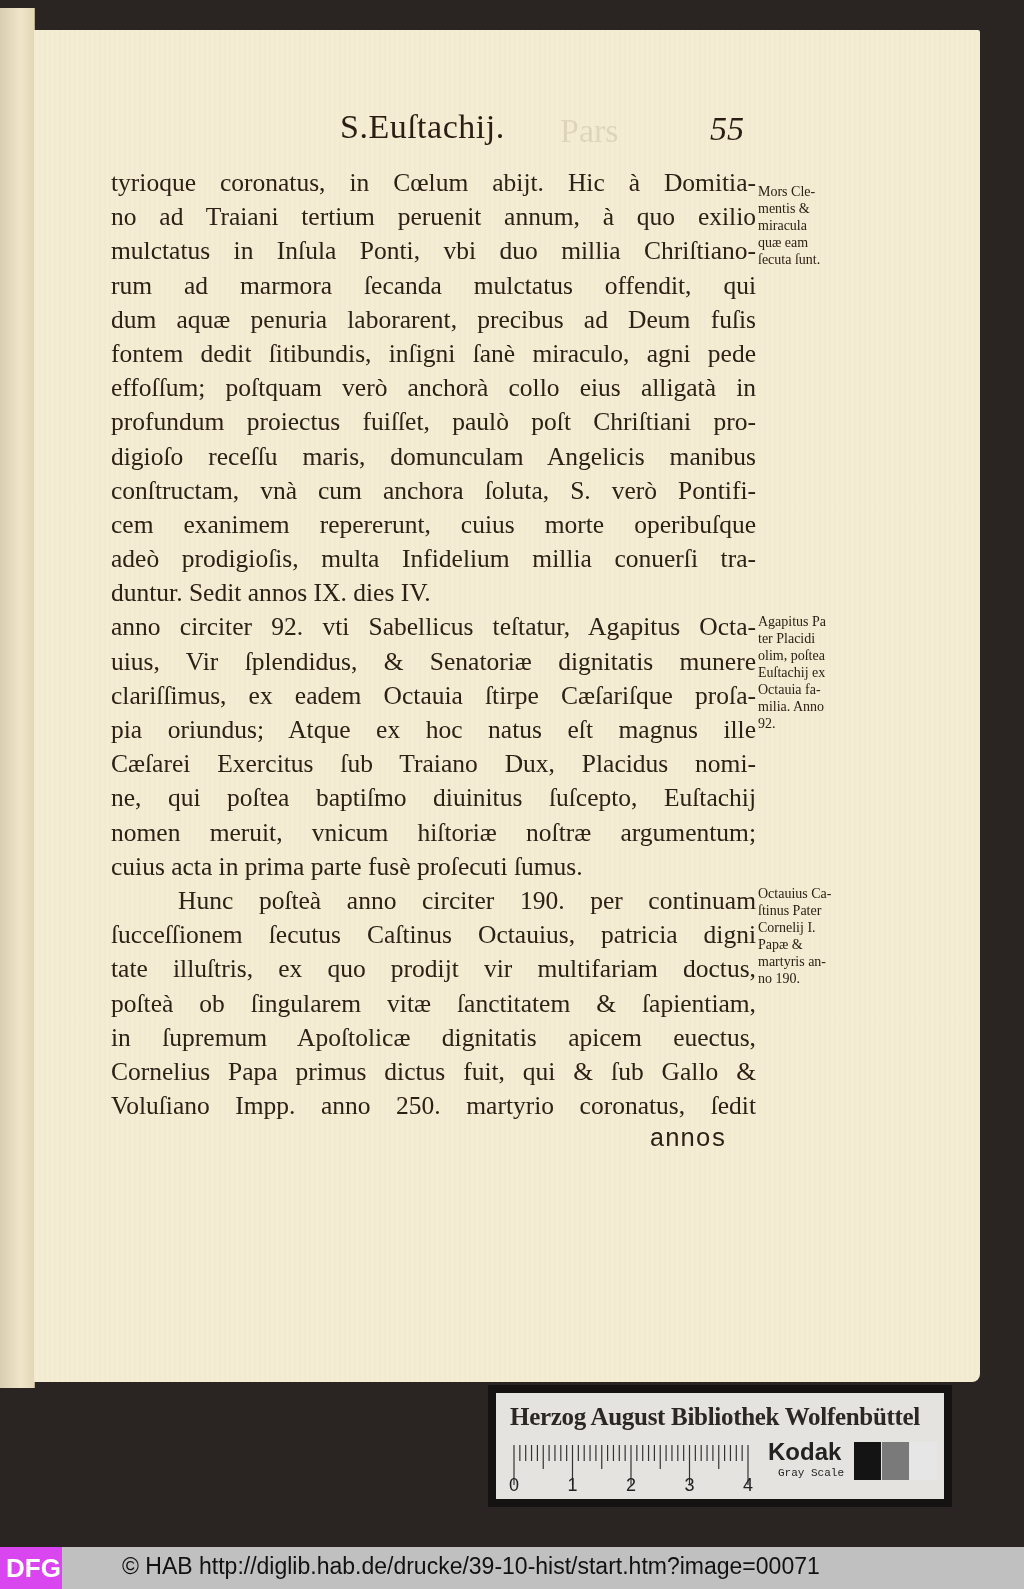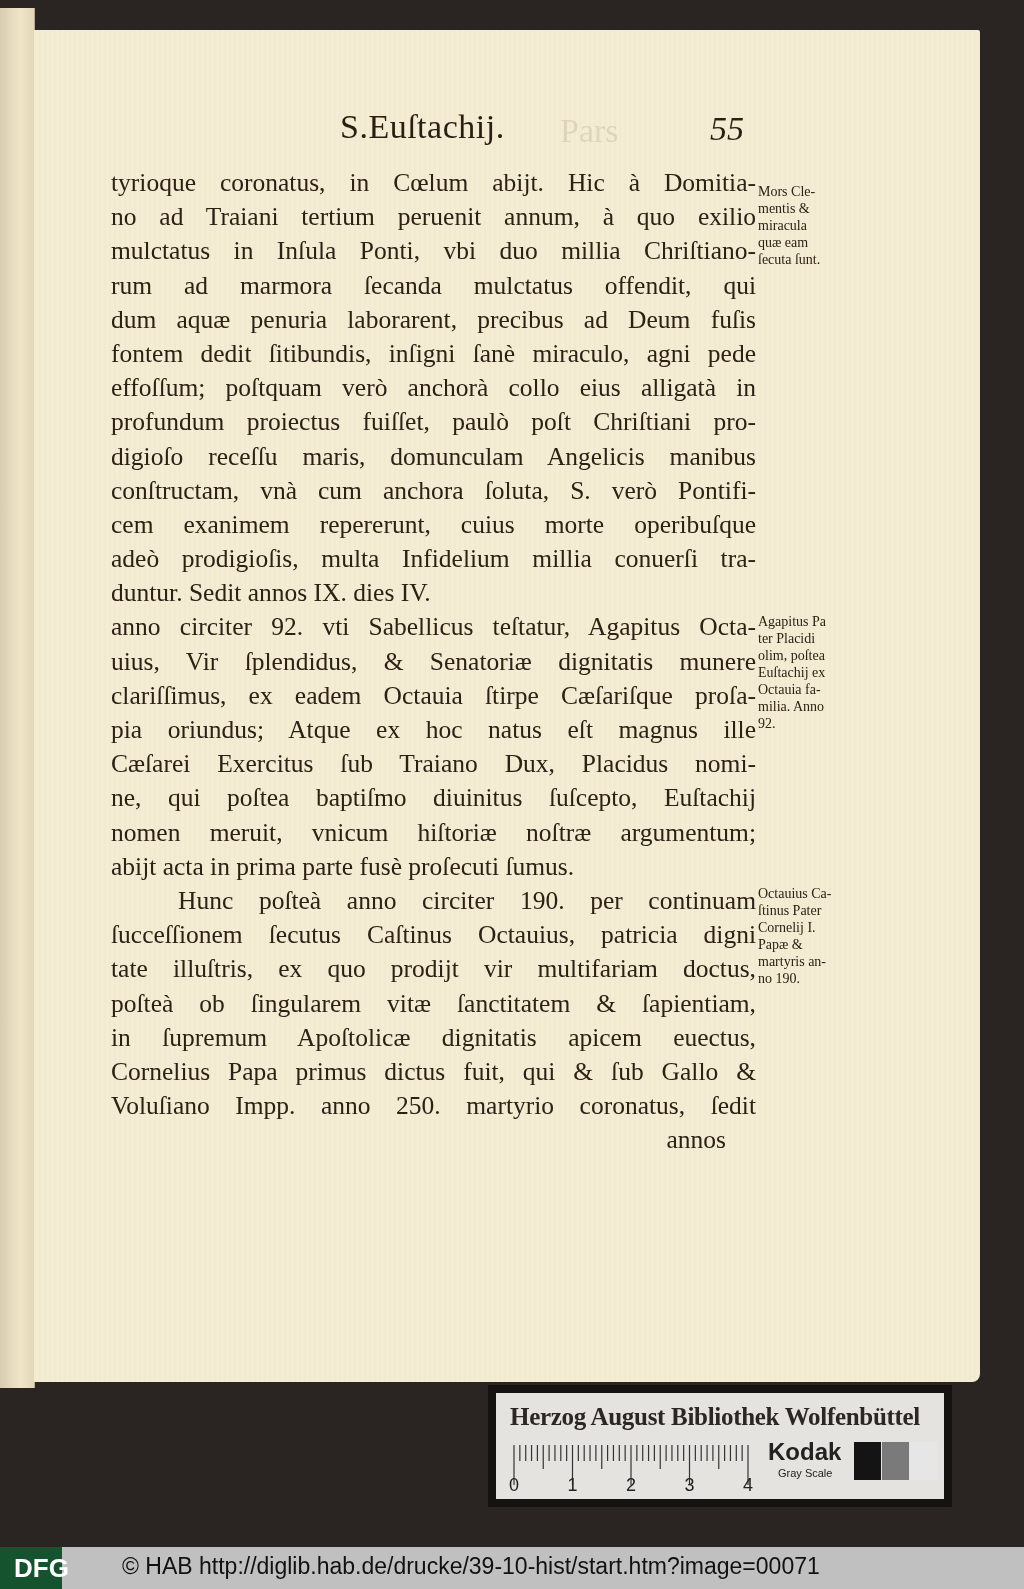--- a/index.html
+++ b/index.html
@@ -25,21 +25,21 @@
   .pagenum {
     position:absolute; left:710px; top:110px; font-size:34px; color:#2b1d12; font-style:italic;
   }
   .body-text {
     position:absolute; left:111px; top:166px; width:645px;
     font-size:25.5px; line-height:34.2px; color:#2d2015;
   }
   .line { display:block; white-space:nowrap; text-align:justify; text-align-last:justify; height:34.2px; }
   .line.indent { padding-left:67px; box-sizing:border-box; }
   .line.last { text-align-last:left; }
-  .line.right { text-align-last:right; padding-right:30px; }
+  .line.right { text-align-last:right; padding-right:30px;font-family:Liberation Mono, monospace; }
   .margin-note {
     position:absolute; left:758px; width:110px; font-size:14px; line-height:17px; color:#2d2015;font-family:Liberation Serif, serif;
   }
   .ghost {
     position:absolute; left:560px; top:112px; font-size:34px; color:rgba(80,60,40,0.12);
   }
   .card {
     position:absolute; left:488px; top:1385px; width:464px; height:122px;
     background:#151212; border-radius:1px;
   }
@@ -48,28 +48,28 @@
     background:#e4e3df;
   }
   .card-title {
     position:absolute; left:14px; top:10px; font-size:25px; font-weight:bold; color:#2a2725;
     font-family:"Liberation Serif",serif; letter-spacing:-0.3px; white-space:nowrap;
   }
   .ruler { position:absolute; left:16px; top:50px; width:240px; height:42px; }
   .ruler-labels { position:absolute; left:8px; top:82px; width:250px; height:22px; }
   .ruler-label { position:absolute; font-family:"Liberation Sans",sans-serif; font-size:18px; color:#222; }
   .kodak { position:absolute; left:272px; top:45px; font-family:"Liberation Sans",sans-serif; font-weight:bold; font-size:24px; color:#222; }
-  .kodak-sub { position:absolute; left:282px; top:74px; font-family:Liberation Sans, sans-serif; font-size:11px; color:#222; }
+  .kodak-sub { position:absolute; left:282px; top:74px; font-family:Liberation Mono, monospace; font-size:11px; color:#222; }
   .swatch { position:absolute; top:49px; height:38px; }
   .footer {
     position:absolute; left:0; top:1547px; width:1024px; height:42px; background:#c0c0c0;
   }
   .dfg {
-    position:absolute; left:0; top:0; width:62px; height:42px; background:#14532d;
-    color:#fff; font-family:"Liberation Sans",sans-serif; font-weight:bold; font-size:26px; line-height:42px; padding-left:14px; box-sizing:border-box;
+    position:absolute; left:0; top:0; width:62px; height:42px; background:#d946ef;
+    color:#fff; font-family:"Liberation Sans",sans-serif; font-weight:bold; font-size:26px; line-height:42px; padding-left:6px; box-sizing:border-box;
   }
   .footer-text {
     position:absolute; left:122px; top:6px; font-family:"Liberation Sans",sans-serif; font-size:23px; color:#111;
   }
 </style>
 </head>
 <body>
 
 <div class="left-page"></div>
 
@@ -93,21 +93,21 @@
     <span class="line">cem exanimem repererunt, cuius morte operibuſque</span>
     <span class="line">adeò prodigioſis, multa Infidelium millia conuerſi tra-</span>
     <span class="line last">duntur. Sedit annos IX. dies IV.</span>
     <span class="line">anno circiter 92. vti Sabellicus teſtatur, Agapitus Octa-</span>
     <span class="line">uius, Vir ſplendidus, &amp; Senatoriæ dignitatis munere</span>
     <span class="line">clariſſimus, ex eadem Octauia ſtirpe Cæſariſque proſa-</span>
     <span class="line">pia oriundus; Atque ex hoc natus eſt magnus ille</span>
     <span class="line">Cæſarei Exercitus ſub Traiano Dux, Placidus nomi-</span>
     <span class="line">ne, qui poſtea baptiſmo diuinitus ſuſcepto, Euſtachij</span>
     <span class="line">nomen meruit, vnicum hiſtoriæ noſtræ argumentum;</span>
-    <span class="line last">abijt acta in prima parte fusè proſecuti ſumus.</span>
+    <span class="line last">cuius acta in prima parte fusè proſecuti ſumus.</span>
     <span class="line indent">Hunc poſteà anno circiter 190. per continuam</span>
     <span class="line">ſucceſſionem ſecutus Caſtinus Octauius, patricia digni</span>
     <span class="line">tate illuſtris, ex quo prodijt vir multifariam doctus,</span>
     <span class="line">poſteà ob ſingularem vitæ ſanctitatem &amp; ſapientiam,</span>
     <span class="line">in ſupremum Apoſtolicæ dignitatis apicem euectus,</span>
     <span class="line">Cornelius Papa primus dictus fuit, qui &amp; ſub Gallo &amp;</span>
     <span class="line">Voluſiano Impp. anno 250. martyrio coronatus, ſedit</span>
     <span class="line right">annos</span>
   </div>
 

